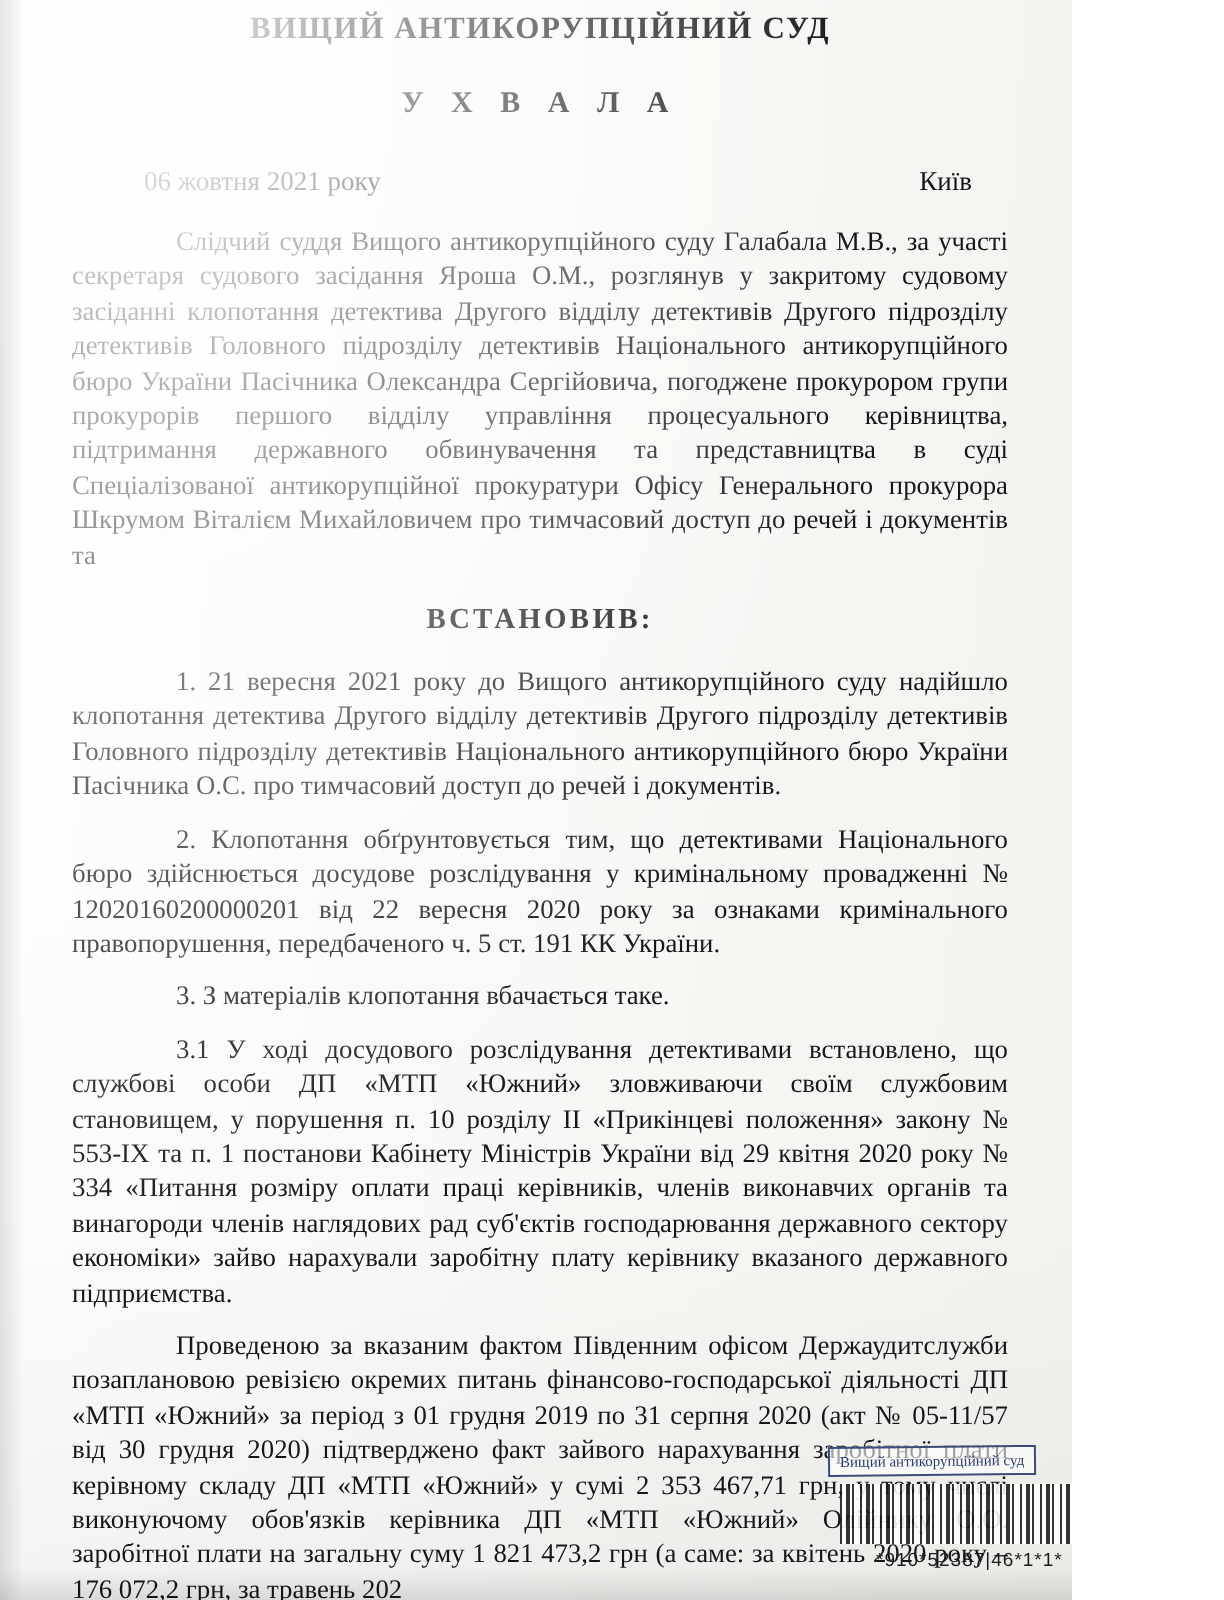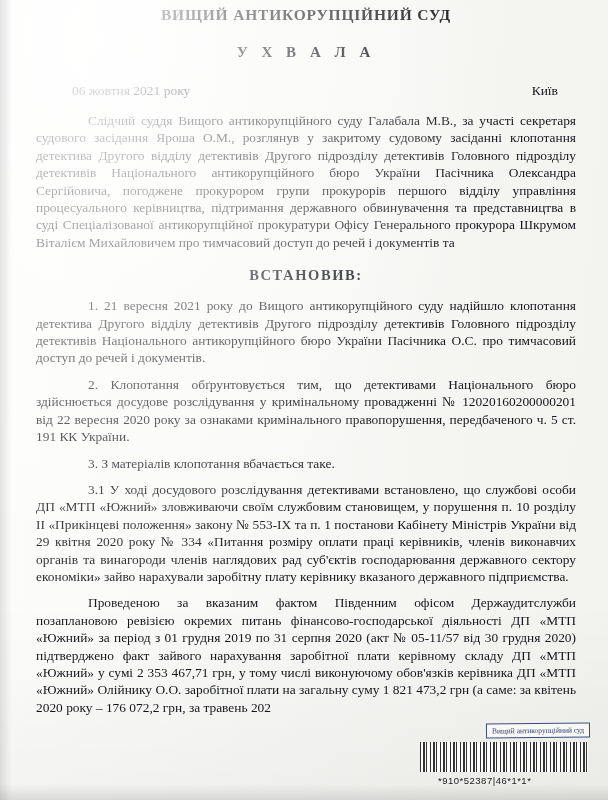--- a/index.html
+++ b/index.html
@@ -9,21 +9,21 @@
   }
   body {
     width: 612px;
     height: 800px;
     overflow: hidden;
     font-family: "Liberation Serif", serif;
     color: #15171c;
   }
   .page {
     position: relative;
-    width: 608px;
+    width: 536px;
     height: 800px;
     background: linear-gradient(95deg, #fdfdfb 0%, #f8f8f6 45%, #f2f2ef 100%);
     box-sizing: border-box;
     padding: 0 26px 0 30px;
     overflow: hidden;
   }
   
   .page::before {
     content: "";
     position: absolute;

